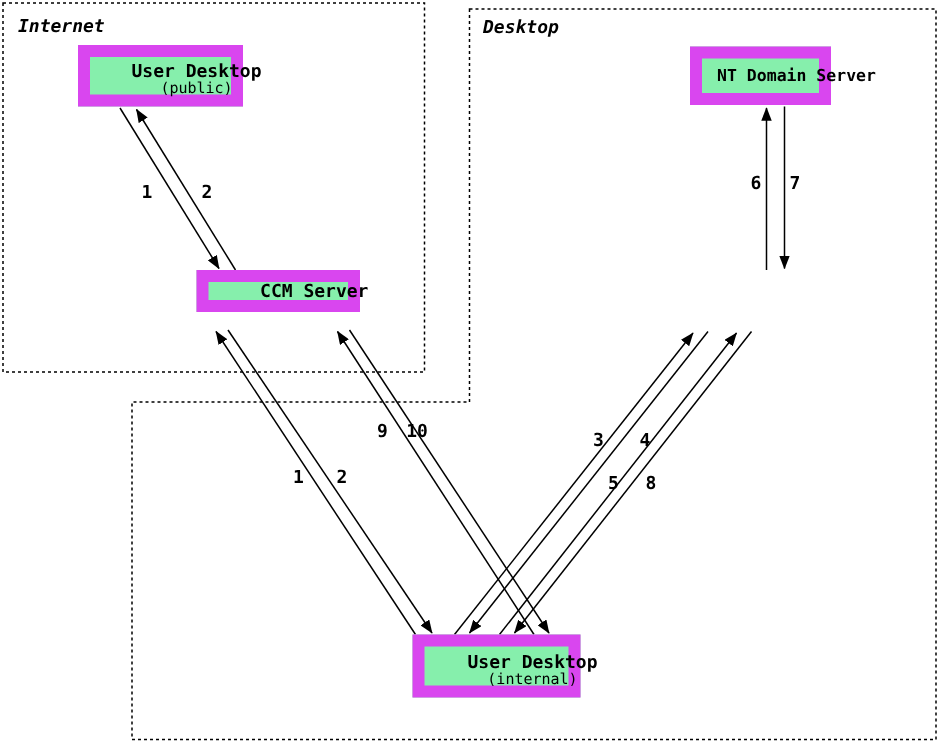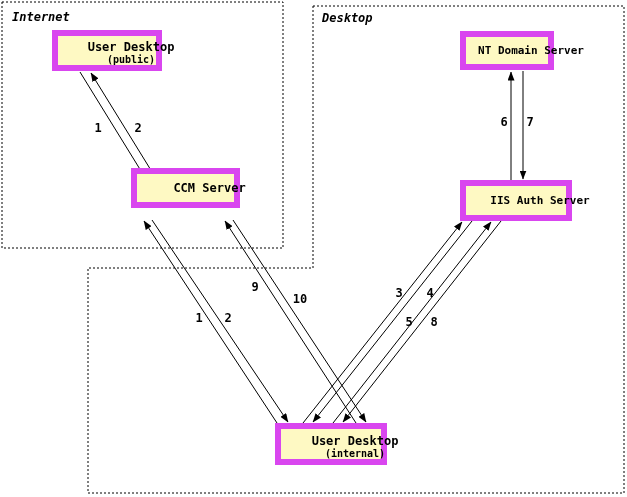--- a/index.html
+++ b/index.html
@@ -38,40 +38,40 @@
     position: absolute;
     font-weight: bold;
     font-size: 12px;
     line-height: 12px;
     white-space: nowrap;
     font-style: italic;
   }
   .node {
     position: absolute;
     box-sizing: border-box;
-    border: 6px solid #d946ef;
-    background: #fef9c3;
+    border: 8px solid #d946ef;
+    background: #86efac;
     display: flex;
     flex-direction: column;
     align-items: center;
     justify-content: center;
     text-align: center;
     padding-left: 48px;
   }
   .node.two-line {
     padding-top: 5px;
   }
   .node-label {
     font-weight: bold;
     font-size: 12px;
     line-height: 13px;
     white-space: nowrap;
   }
   .node-sublabel {
-    font-weight: bold;
+    font-weight: normal;
     font-size: 10px;
     line-height: 11px;
     white-space: nowrap;
   }
   .node-sublabel:empty { display: none; }
   .edge-label {
     position: absolute;
     transform: translate(-50%, -50%);
     font-weight: bold;
     font-size: 12px;
@@ -109,44 +109,41 @@
   </svg>
 
   <div class="region-label" style="left:12px; top:11px">Internet</div>
   <div class="region-label" style="left:322px; top:12px">Desktop</div>
 
   <div class="node two-line" style="left:52px; top:30px; width:110px; height:41px">
     <div class="node-label">User Desktop</div>
     <div class="node-sublabel">(public)</div>
   </div>
 
-  <div class="node" style="left:131px; top:168px; width:109px; height:40px">
+  <div class="node" style="left:131px; top:180px; width:109px; height:28px">
     <div class="node-label">CCM Server</div>
   </div>
 
   <div class="node" style="left:460px; top:31px; width:94px; height:39px">
     <div class="node-label" style="font-size:11px">NT Domain Server</div>
   </div>
 
-  <div class="node" style="left:460px; top:180px; width:112px; height:41px">
-    <div class="node-label" style="font-size:11px">IIS Auth Server</div>
-  </div>
 
   <div class="node two-line" style="left:275px; top:423px; width:112px; height:42px">
     <div class="node-label">User Desktop</div>
     <div class="node-sublabel">(internal)</div>
   </div>
 
   <div id="edge-labels">
       <div class="edge-label" style="left: 98px; top: 128px;">1</div>
       <div class="edge-label" style="left: 138px; top: 128px;">2</div>
       <div class="edge-label" style="left: 199px; top: 318px;">1</div>
       <div class="edge-label" style="left: 228px; top: 318px;">2</div>
       <div class="edge-label" style="left: 255px; top: 287px;">9</div>
-      <div class="edge-label" style="left: 300px; top: 287px; margin-top: 12px;">10</div>
+      <div class="edge-label" style="left: 278px; top: 287px;">10</div>
       <div class="edge-label" style="left: 399px; top: 293px;">3</div>
       <div class="edge-label" style="left: 430px; top: 293px;">4</div>
       <div class="edge-label" style="left: 409px; top: 322px;">5</div>
       <div class="edge-label" style="left: 434px; top: 322px;">8</div>
       <div class="edge-label" style="left: 504px; top: 122px;">6</div>
       <div class="edge-label" style="left: 530px; top: 122px;">7</div>
     </div>
 
 </div>
 

